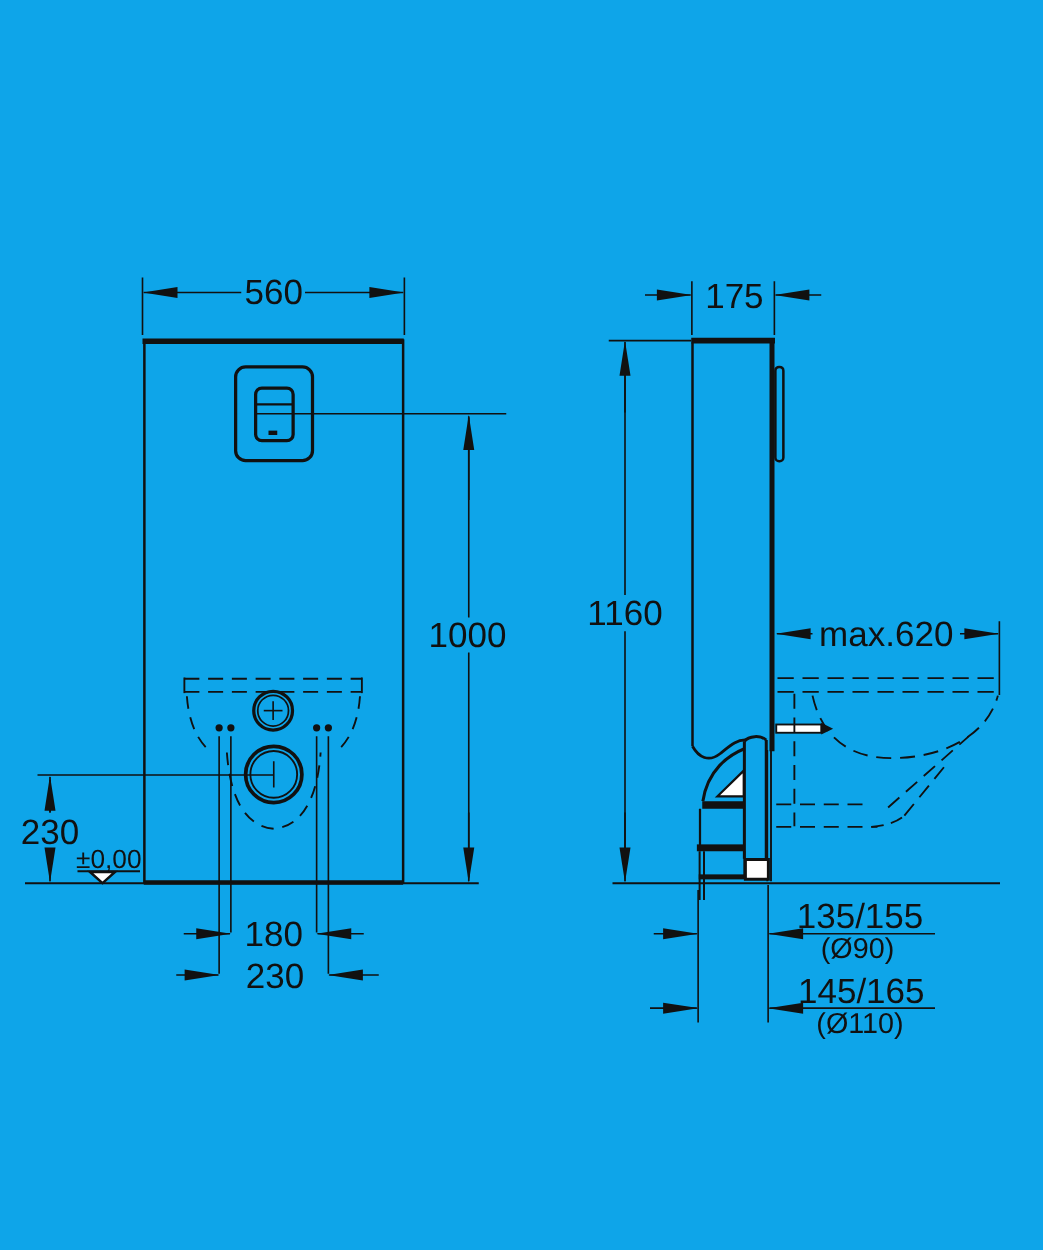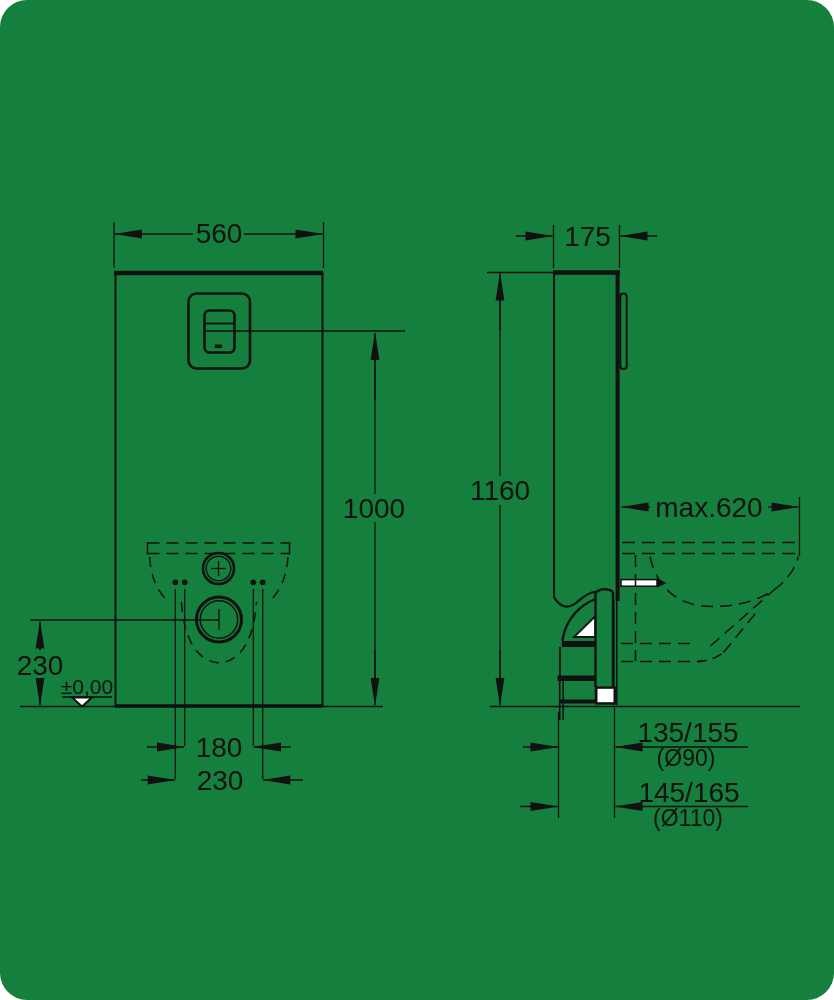--- a/index.html
+++ b/index.html
@@ -1,16 +1,16 @@
 <!DOCTYPE html>
 <html><head>
 <meta charset="utf-8">
 <style>
   html,body{margin:0;padding:0;background:#ffffff;}
-  .canvas{position:relative;width:834px;height:1000px;background:#15803d;overflow:hidden;border-radius:27px;}
+  .canvas{position:relative;width:834px;height:1000px;background:#0ea5e9;overflow:hidden;}
   svg{display:block;}
   text{font-family:"Liberation Sans","DejaVu Sans",sans-serif;fill:#111111;}
   .dim{font-size:28px;}
   .dim-small{font-size:23px;}
   .dim-datum{font-size:21px;}
 </style>
 </head>
 <body>
 
 <div class="canvas">

